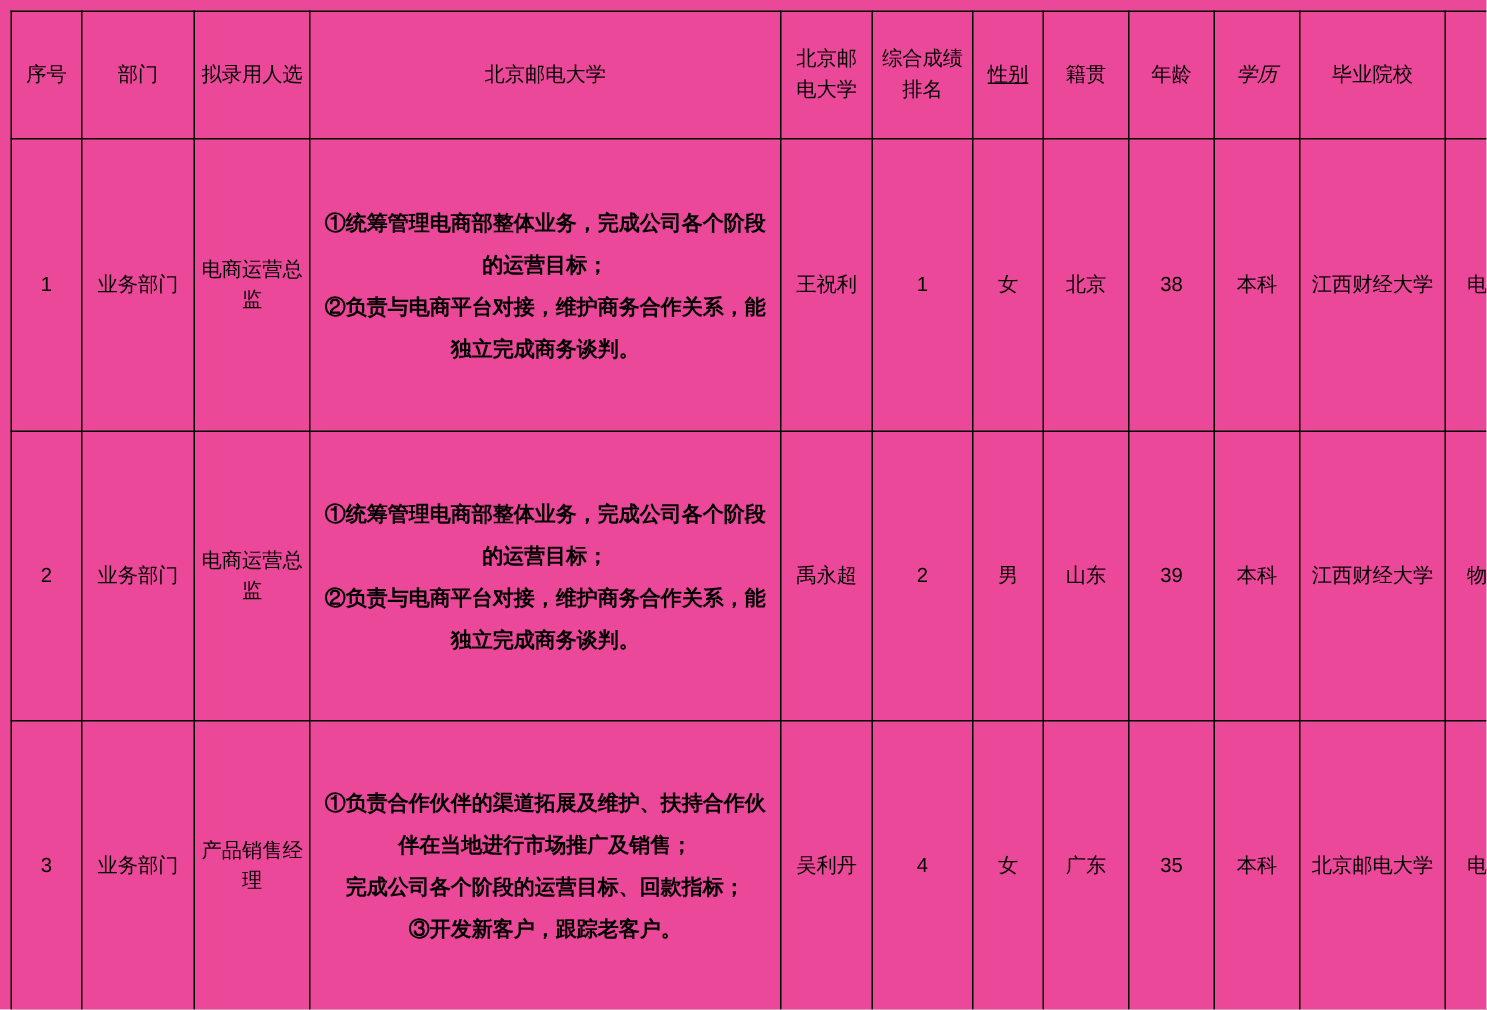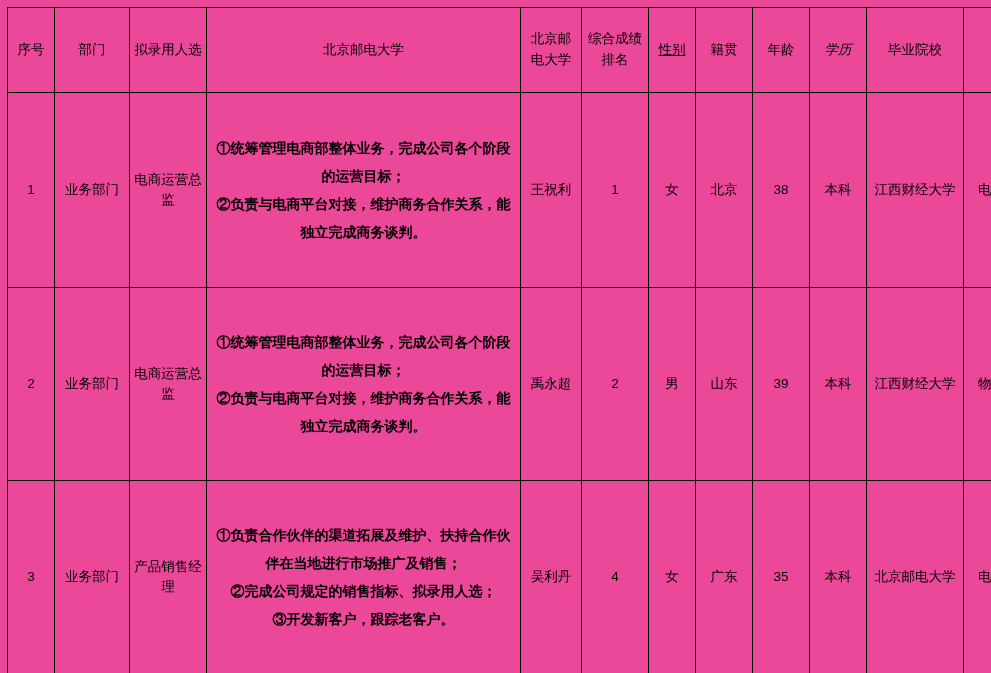--- a/index.html
+++ b/index.html
@@ -126,21 +126,21 @@
         <td>本科</td>
         <td class="wrapname">江西财经大学</td>
         <td>物流管理</td>
       </tr>
       <tr class="row3">
         <td>3</td>
         <td>业务部门</td>
         <td class="wrapname">产品销售经理</td>
         <td class="req">
           <span class="line">①负责合作伙伴的渠道拓展及维护、扶持合作伙伴在当地进行市场推广及销售；</span>
-          <span class="line">②完成公司规定的销售指标、拟录用人选；</span>
+          <span class="line">完成公司各个阶段的运营目标、回款指标；</span>
           <span class="line">③开发新客户，跟踪老客户。</span>
         </td>
         <td>吴利丹</td>
         <td>4</td>
         <td>女</td>
         <td>广东</td>
         <td>35</td>
         <td>本科</td>
         <td class="wrapname">北京邮电大学</td>
         <td>电子商务</td>

